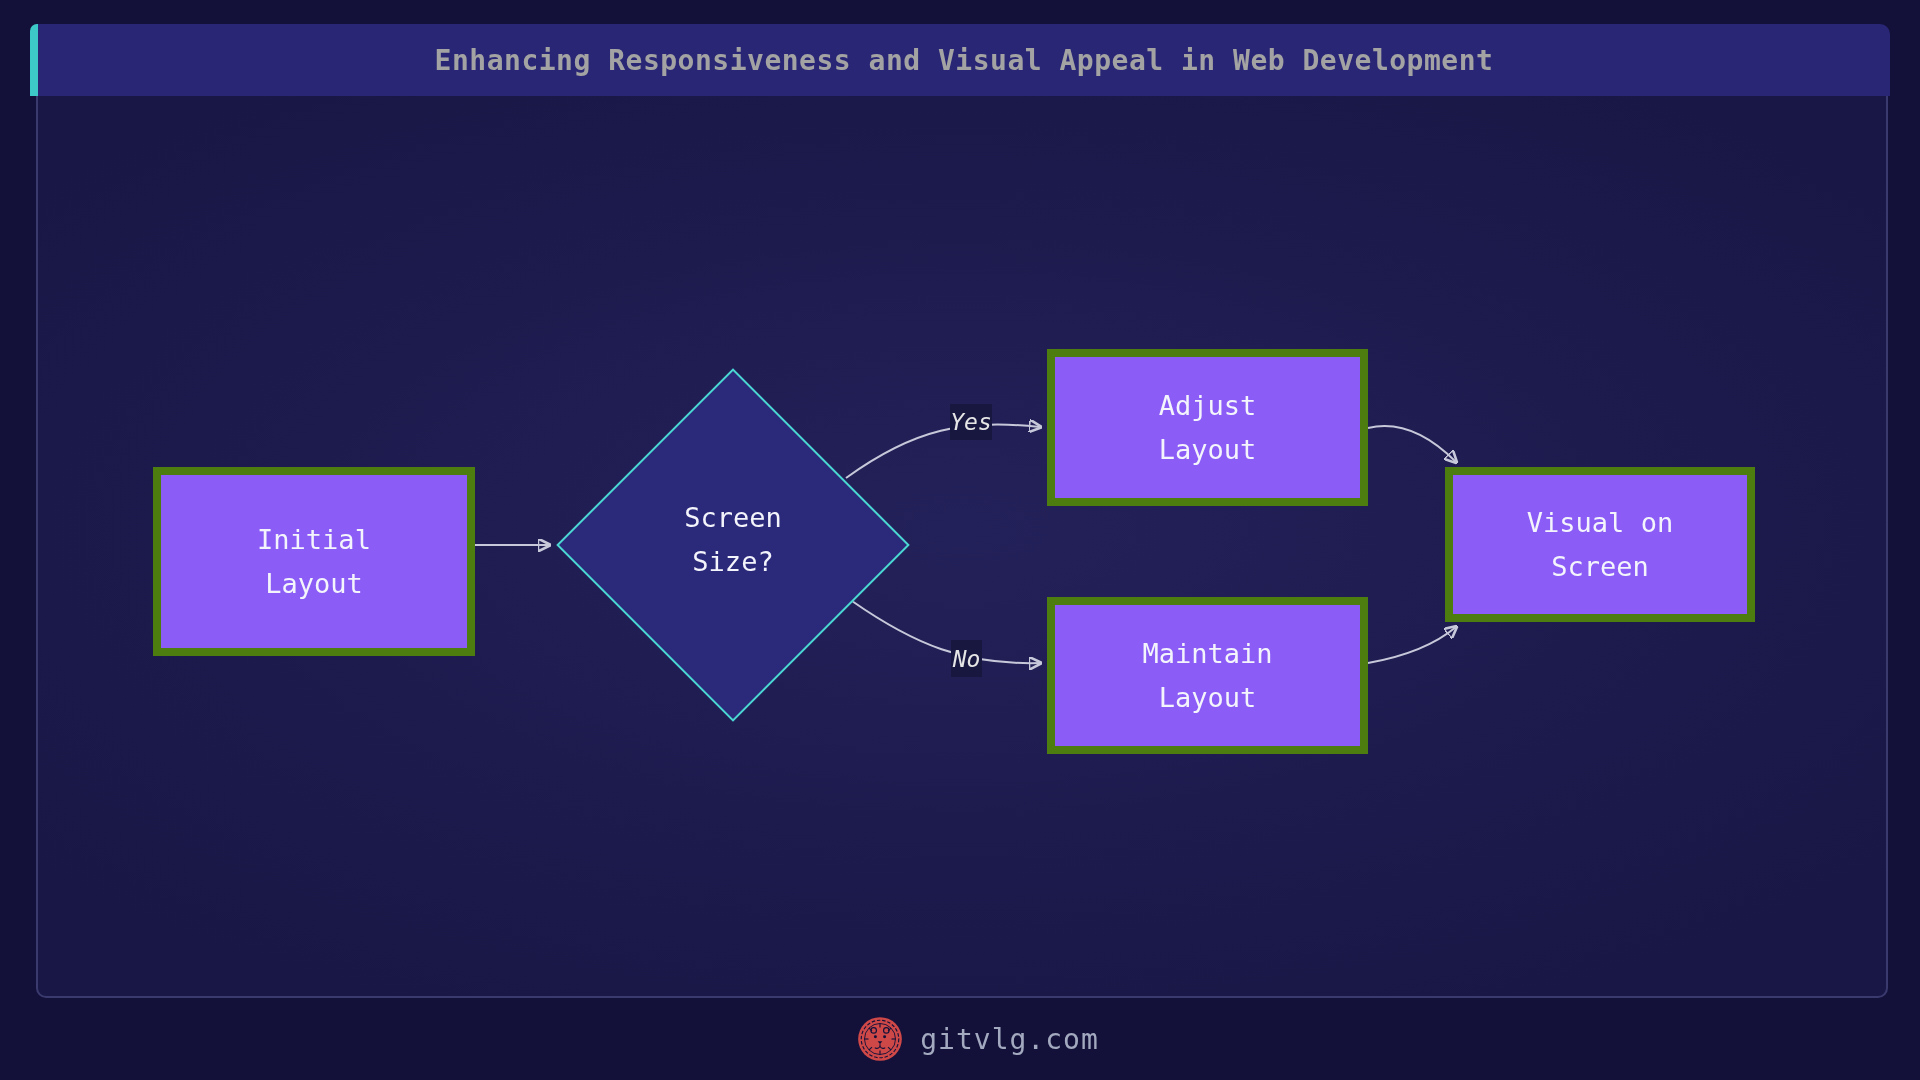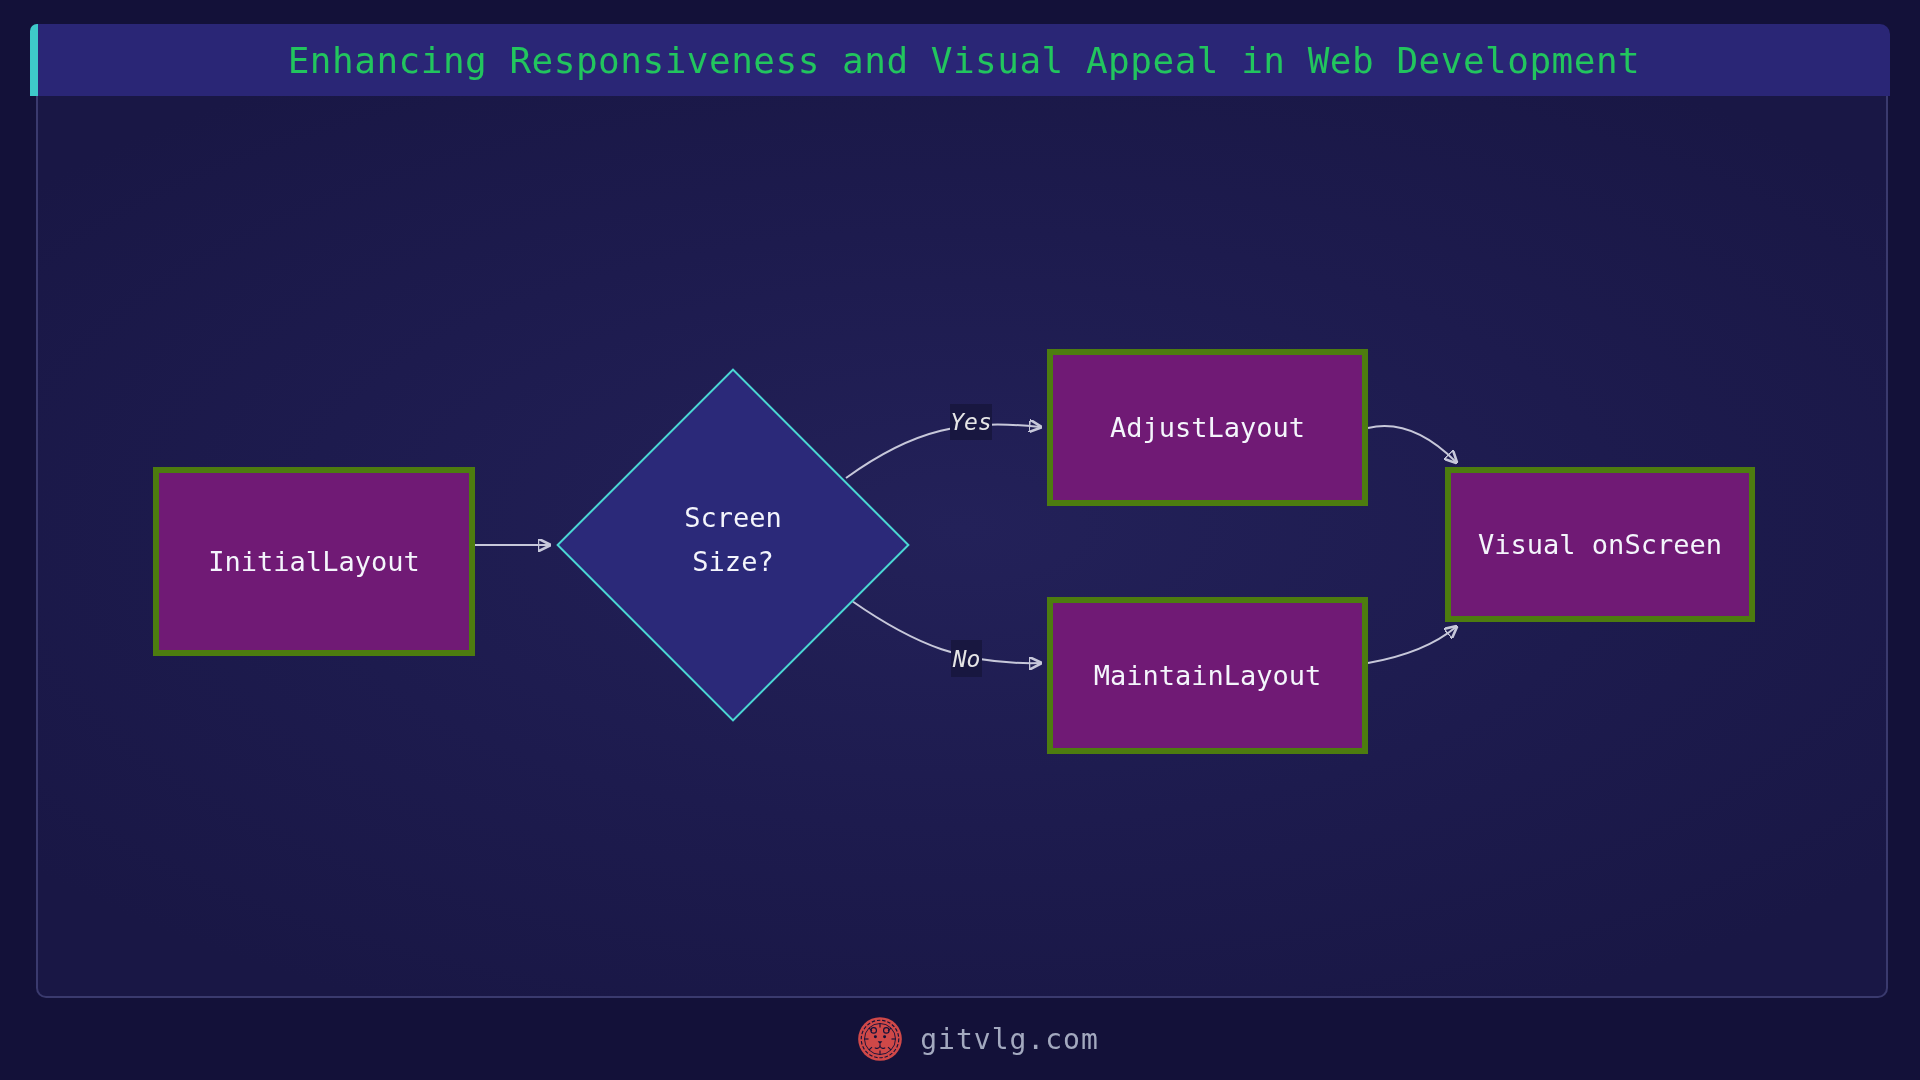--- a/index.html
+++ b/index.html
@@ -13,22 +13,22 @@
   
   .titlebar {
     position: absolute; left: 30px; top: 24px;
     width: 1860px; height: 72px;
     background: #2a2676;
     border-left: 8px solid #3ec9c9;
     border-radius: 7px 10px 0 0;
     display: flex; align-items: center; justify-content: center;
   }
   .titlebar h1 {
-    color: #22c55e;
-    font-size: 36px; font-weight: normal;
+    color: #a3a3a3;
+    font-size: 28px; font-weight: bold;
     letter-spacing: 0.5px;
     white-space: nowrap;
   }
 
   
   .panel {
     position: absolute; left: 36px; top: 96px;
     width: 1852px; height: 902px;
     background: radial-gradient(ellipse 65% 60% at 50% 48%, #232159 0%, #1d1b4e 55%, #191745 100%);
     border: 2px solid #3a3a6e;
@@ -40,23 +40,23 @@
   svg.edges {
     position: absolute; left: 0; top: 0;
     width: 1920px; height: 1080px;
     pointer-events: none;
   }
   svg.edges path { fill: none; stroke: #c7c8da; stroke-width: 2px; }
 
   
   .node {
     position: absolute;
-    background: #701a75;
-    border: 6px solid #4d7c0f;
-    display: flex; flex-direction: row;
+    background: #8b5cf6;
+    border: 8px solid #4d7c0f;
+    display: flex; flex-direction: column;
     align-items: center; justify-content: center;
     z-index: 2;
   }
   .node-line {
     display: block;
     color: #f4f5fc;
     font-size: 27px; line-height: 44px;
     text-align: center; white-space: pre;
   }
   #n-initial  { left: 153px;  top: 467px; width: 322px; height: 189px; }

